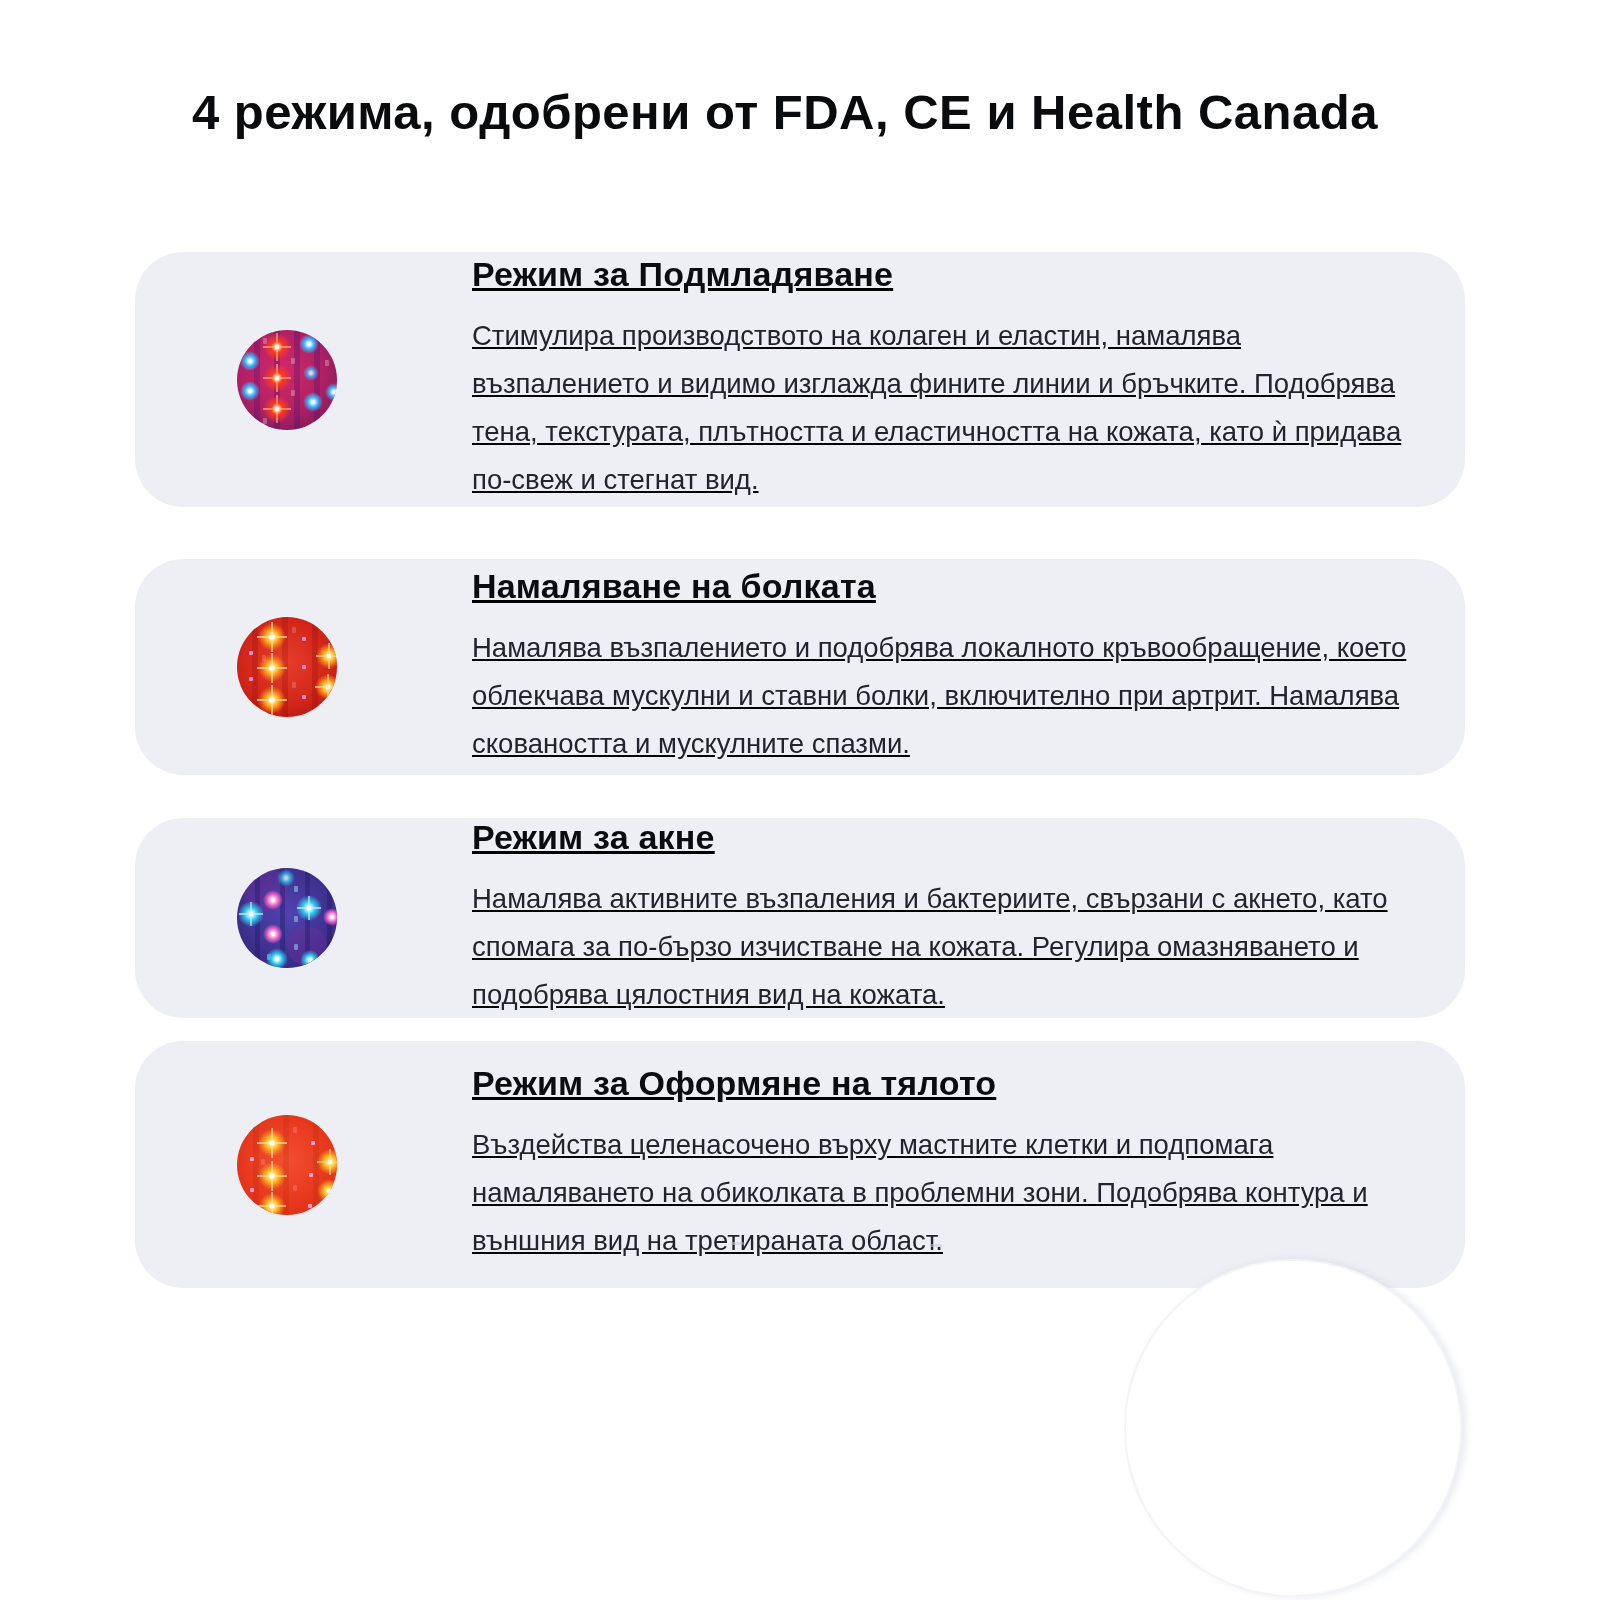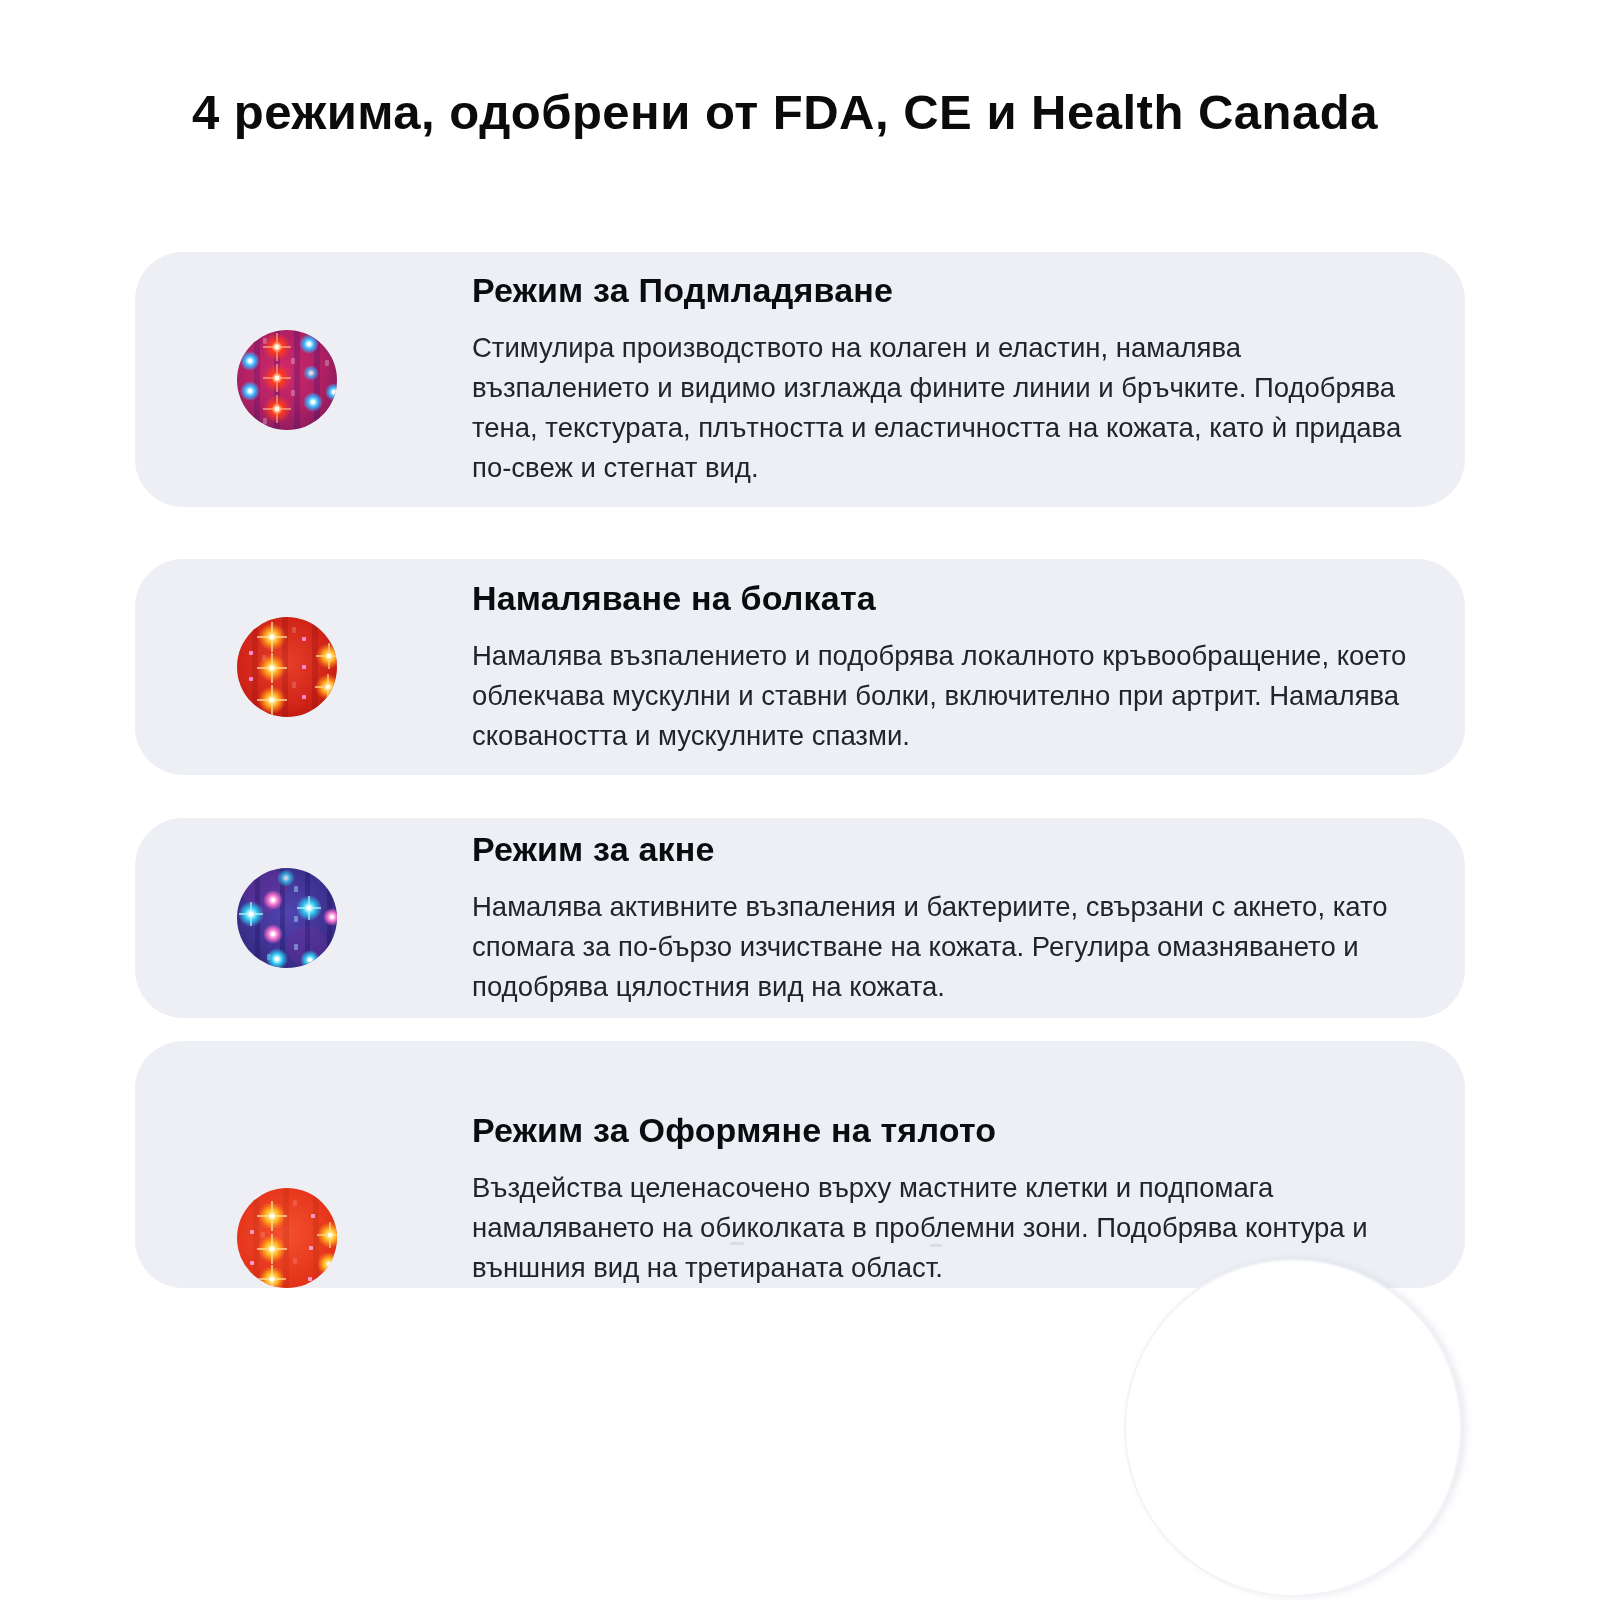--- a/index.html
+++ b/index.html
@@ -14,35 +14,36 @@
     position:absolute; left:0; top:84px; width:1570px;
     text-align:center;
     font-size:49px; font-weight:700; letter-spacing:0.5px;
     color:#0a0b0d; margin:0;
   }
   .card {
     position:absolute; left:135px; width:1330px;
     background:#edeff4; border-radius:48px;
     display:flex; align-items:center;
     padding:0 56px 0 102px;
+    text-decoration:underline;
   }
   .card-1 { top:252px; height:255px; }
   .card-2 { top:559px; height:216px; }
   .card-3 { top:818px; height:200px; }
-  .card-4 { top:1041px; height:247px;align-items:flex-end; }
+  .card-4 { top:1041px; height:247px; }
   .led-img { width:100px; height:100px; flex:0 0 100px; display:block; }
   .card-text { margin-left:135px; width:1040px; }
   .card-title {
     margin:0 0 18px 0;
     font-size:34px; font-weight:800; color:#0b0c10;
     letter-spacing:0.2px;
   }
   .card-desc {
     margin:0;
-    font-size:27.5px; line-height:40px; color:#21242c;
+    font-size:27.5px; line-height:48px; color:#21242c;
   }
   .ghost-circle {
     position:absolute; left:1124px; top:1259px; width:338px; height:338px;
     border-radius:50%;
     background:#ffffff;
     border:2px solid #f2f4f8;
     box-shadow: 4px 0 7px rgba(176,182,202,0.28);
   }
   .artifact-dash {
     position:absolute; height:3px; background:#c9ccd6; opacity:0.55; border-radius:2px;

